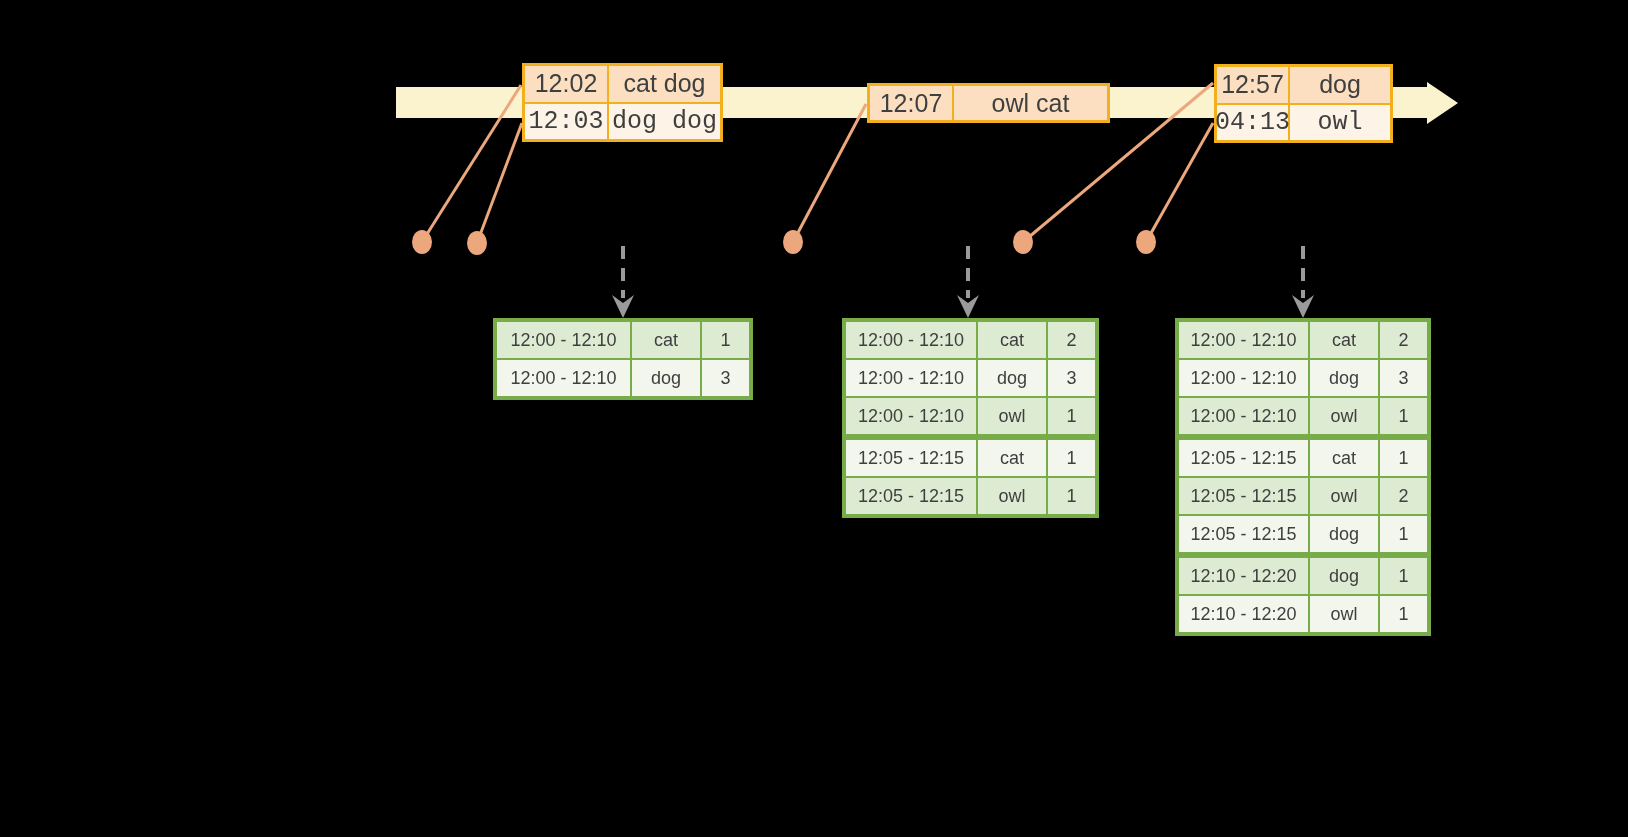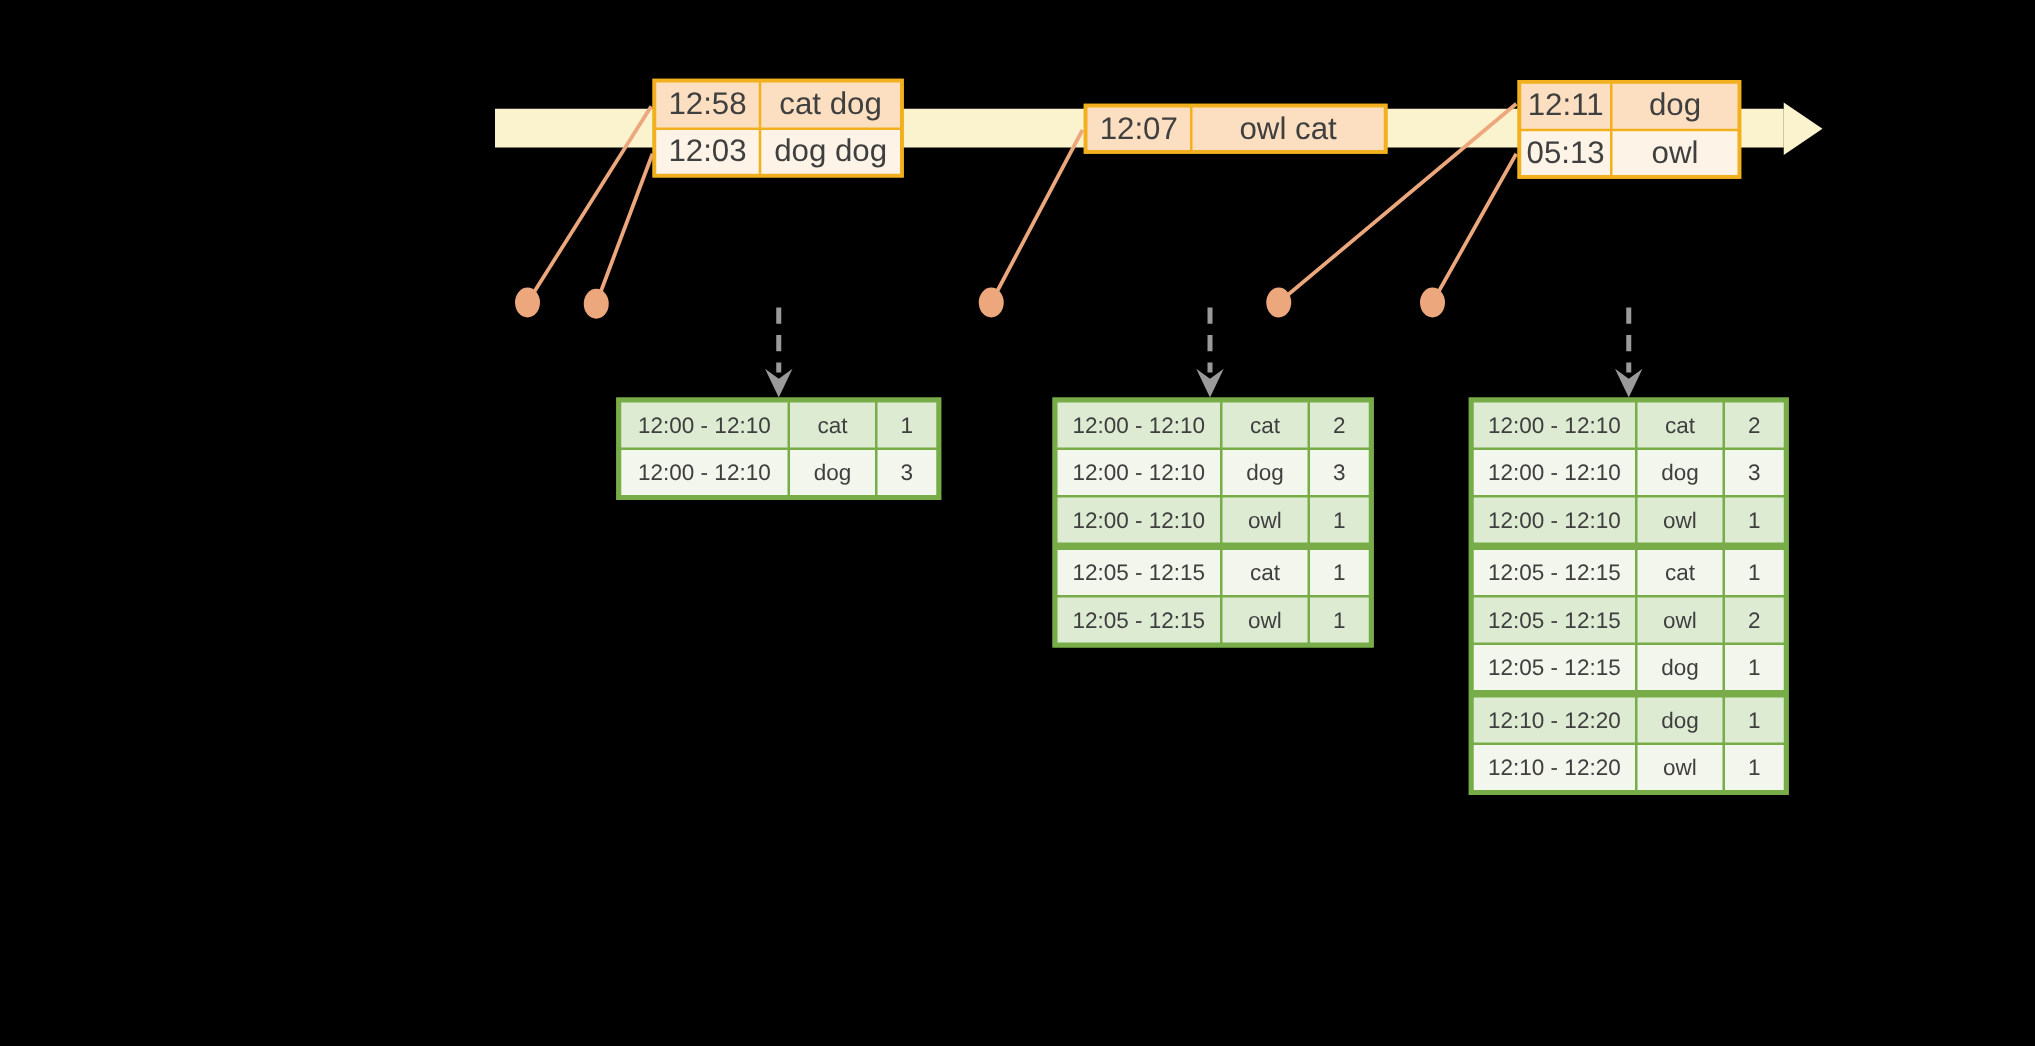--- a/index.html
+++ b/index.html
@@ -21,21 +21,21 @@
   .etable{
     position:absolute;box-sizing:border-box;border:3px solid var(--event-border);
     background:var(--event-border);display:flex;flex-direction:column;gap:2px;
   }
   .erow{flex:1;display:flex;gap:2px;}
   .ecell{display:flex;align-items:center;justify-content:center;font-size:25px;}
   .etime{width:82px;}
   .t3 .etime{width:71px;}
   .ewords{flex:1;}
   .fa{background:var(--event-row-a);}
-  .fb{background:var(--event-row-b);}
+  .fb{background:var(--event-row-b);font-family:Liberation Mono, monospace;}
   
   .gtable{
     position:absolute;box-sizing:border-box;border:4px solid var(--result-border);
     background:var(--result-border);display:flex;flex-direction:column;
   }
   .grow{height:36px;display:flex;gap:2px;margin-top:2px;}
   .grow:first-child{margin-top:0;}
   .grow.gsep{margin-top:6px;}
   .gcell{display:flex;align-items:center;justify-content:center;font-size:18px;}
   .gwin{flex:1;}
@@ -78,43 +78,43 @@
       </g>
       <g>
         <line x1="1303" y1="246" x2="1303" y2="298" stroke-width="4" stroke-dasharray="13 9"></line>
         <path d="M1292 295 L1303 303 L1314 295 L1303 318 Z" stroke="none"></path>
       </g>
     </g>
   </svg>
 
   <div class="etable t1" style="left:522px;top:63px;width:201px;height:79px">
     <div class="erow">
-      <div class="ecell etime fa">12:58</div>
+      <div class="ecell etime fa">12:02</div>
       <div class="ecell ewords fa">cat dog</div>
     </div>
     <div class="erow">
       <div class="ecell etime fb">12:03</div>
       <div class="ecell ewords fb">dog dog</div>
     </div>
   </div>
 
   <div class="etable t2" style="left:867px;top:83px;width:243px;height:40px">
     <div class="erow">
       <div class="ecell etime fa">12:07</div>
       <div class="ecell ewords fa">owl cat</div>
     </div>
   </div>
 
   <div class="etable t3" style="left:1214px;top:64px;width:179px;height:79px">
     <div class="erow">
-      <div class="ecell etime fa">12:11</div>
+      <div class="ecell etime fa">12:57</div>
       <div class="ecell ewords fa">dog</div>
     </div>
     <div class="erow">
-      <div class="ecell etime fb">05:13</div>
+      <div class="ecell etime fb">04:13</div>
       <div class="ecell ewords fb">owl</div>
     </div>
   </div>
 
   <div class="gtable" style="left:493px;top:318px;width:260px">
     <div class="grow">
       <div class="gcell gwin sa">12:00 - 12:10</div>
       <div class="gcell gword sa">cat</div>
       <div class="gcell gcount sa">1</div>
     </div>

